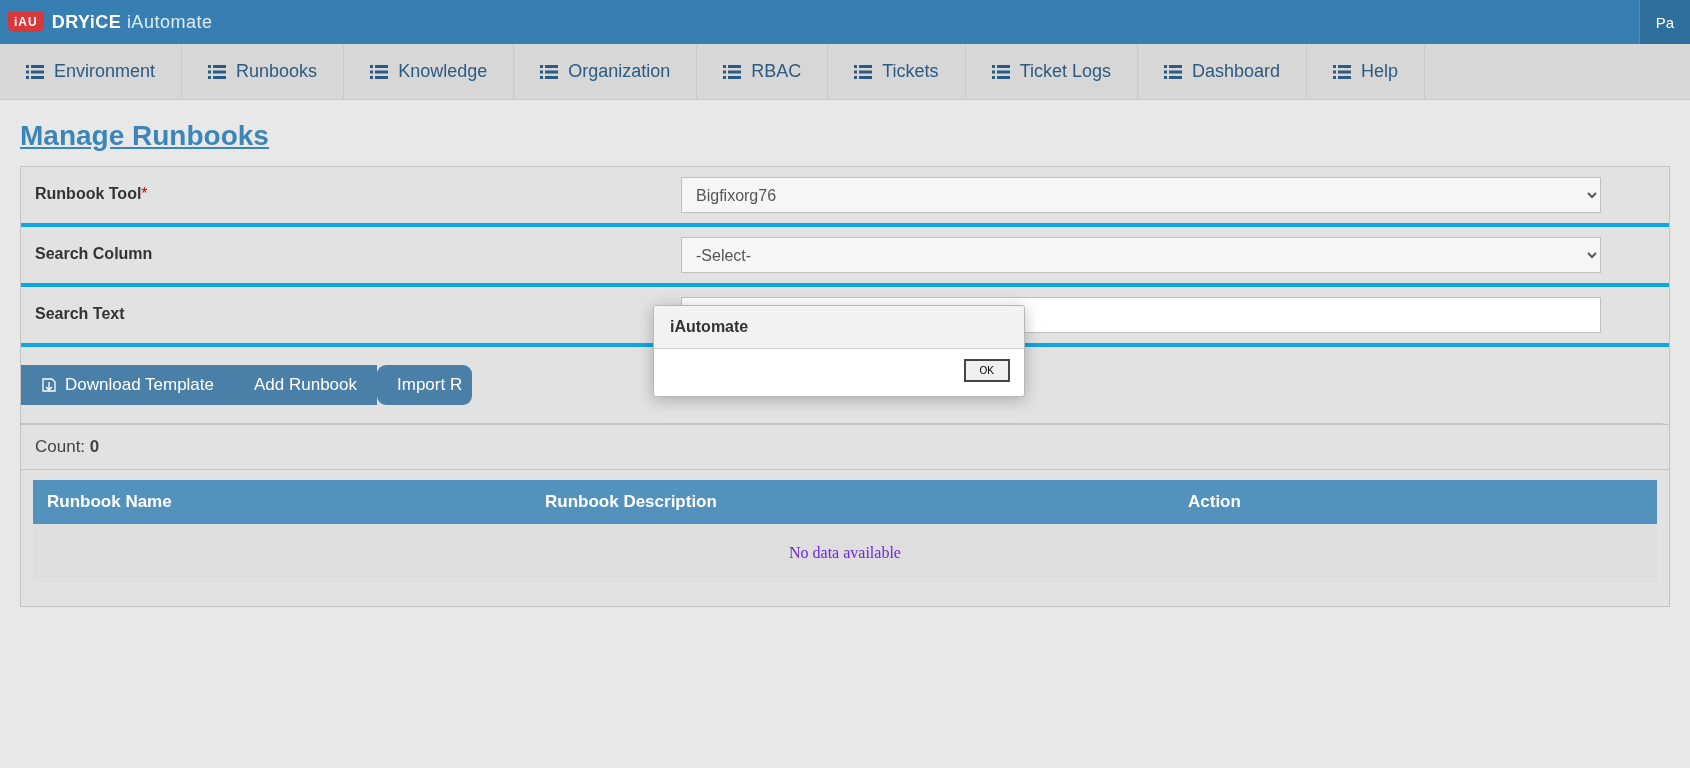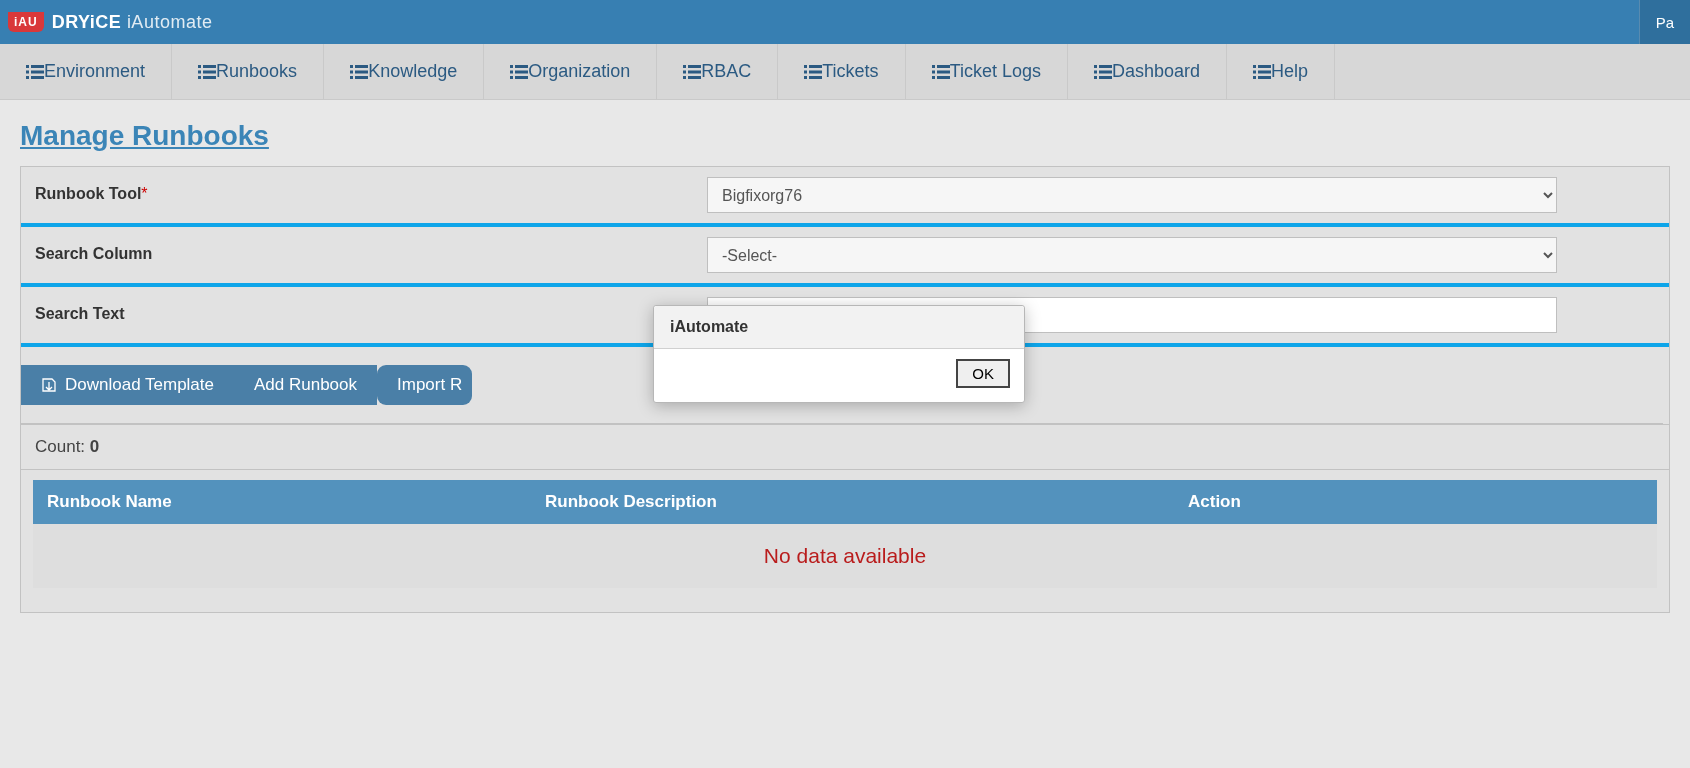--- a/index.html
+++ b/index.html
@@ -60,20 +60,21 @@
   
   .navbar {
     background: #d7d7d7;
     display: flex;
     height: 55px;
     border-bottom: 1px solid #c9c9c9;
   }
   .nav-item {
     display: flex;
     align-items: center;
+    gap: 10px;
     padding: 0 26px;
     border-right: 1px solid #c9c9c9;
     color: #2b5a82;
     font-size: 18px;
     cursor: pointer;
     white-space: nowrap;
   }
   .nav-item svg { fill: #2b5a82; }
 
   
@@ -113,22 +114,21 @@
     width: 870px;
     height: 36px;
     border: 1px solid #bfbfbf;
     background: #f6f6f6;
     padding: 4px 10px;
     font-size: 16px;
     color: #555;
     box-sizing: border-box;
   }
   select.wide, input.wide {
-    width: 850px;
-    margin-left: 26px;
+    width: 920px;
   }
   input.search {
     background: #fff;
   }
 
   .button-row {
     display: flex;
     padding: 18px 0 18px 0;
     margin-right: 6px;
   }
@@ -166,22 +166,23 @@
     color: #fff;
     text-align: left;
     font-weight: 600;
     font-size: 17px;
     padding: 12px 14px;
   }
   .no-data {
     background: #dedede;
     text-align: center;
     padding: 20px;
-    color: #b91c1c;
-    font-size: 21px;
+    color: #6d28d9;
+    font-size: 16px;
+    font-family: Liberation Serif, serif;
   }
 
   
   .modal {
     position: absolute;
     top: 305px;
     left: 653px;
     width: 370px;
     background: #fff;
     border: 1px solid #b7b7b7;
@@ -204,21 +205,21 @@
   }
   .modal-footer {
     padding: 10px 14px 14px 14px;
     display: flex;
     justify-content: flex-end;
   }
   .modal-footer button {
     border: 2px solid #444;
     background: #efefef;
     padding: 4px 14px;
-    font-size: 15px;
+    font-size: 10px;
     cursor: pointer;
   }
 
   
   .list-icon {
     width: 18px;
     height: 14px;
   }
 </style>
 </head>

